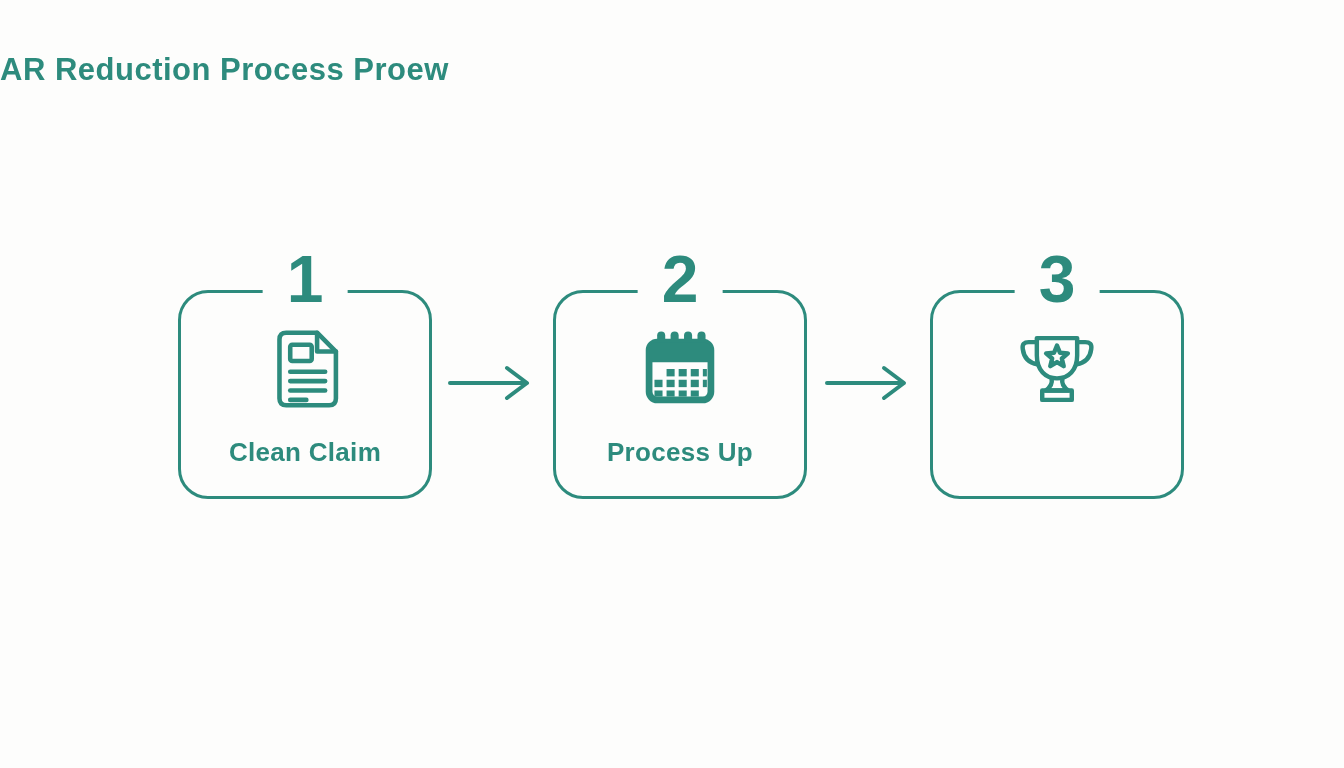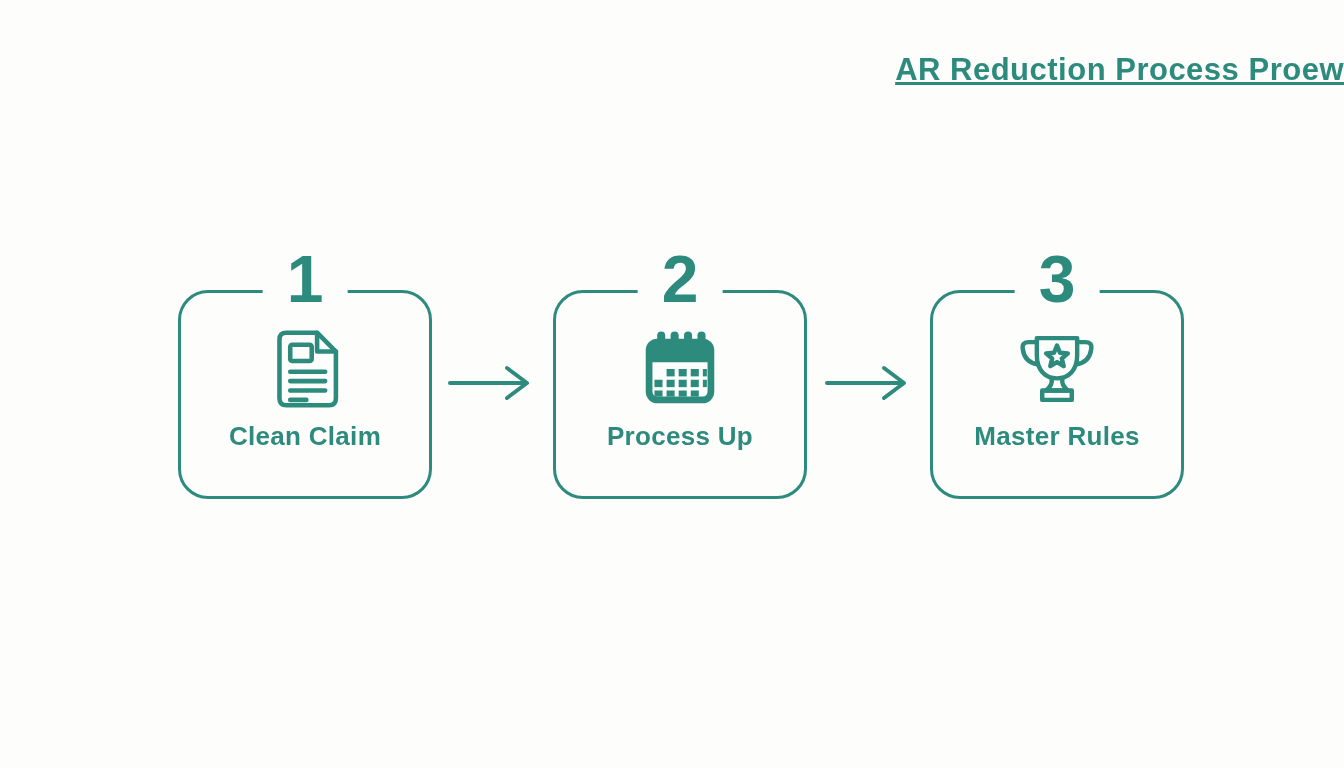--- a/index.html
+++ b/index.html
@@ -17,26 +17,25 @@
     position: relative;
     width: 1344px;
     height: 768px;
     background: var(--bg);
   }
   .diagram-title {
     position: absolute;
     top: 52px;
     left: 0;
     width: 100%;
-    text-align: right;
+    text-align: left;
     font-size: 31px;
     font-weight: 700;
     letter-spacing: 0.5px;
     color: var(--accent);
-    text-decoration: underline;
   }
   .step-card {
     position: absolute;
     top: 290px;
     width: 254px;
     height: 209px;
     border: 3px solid var(--accent);
     border-radius: 30px;
     background: transparent;
     display: flex;
@@ -63,21 +62,21 @@
     margin-top: 32px;
     width: 86px;
     height: 88px;
     display: flex;
     align-items: center;
     justify-content: center;
     color: var(--accent);
   }
   .step-icon svg { width: 100%; height: 100%; }
   .step-label {
-    margin-top: 8px;
+    margin-top: 24px;
     font-size: 26px;
     font-weight: 700;
     color: var(--accent);
     letter-spacing: 0.3px;
     white-space: nowrap;
   }
   .connector {
     position: absolute;
     top: 363px;
     width: 90px;
@@ -170,16 +169,15 @@
 
         <path d="M47 12 h6 c3.5 0 5 1.5 4.5 5 c-0.8 6.5 -5 10.5 -11 11.5"></path>
 
         <path d="M28 39 q1 5.5 -4.5 9 h17 q-5.5 -3.5 -4.5 -9"></path>
 
         <rect x="21" y="48" width="22" height="7"></rect>
 
         <path d="M32 14.5 L34.2 19.9 L40.1 20.4 L35.6 24.2 L37 29.9 L32 26.8 L27 29.9 L28.4 24.2 L23.9 20.4 L29.8 19.9 Z"></path>
       </svg>
     </div>
-    <div class="step-label">Master Rules</div>
   </div>
 
 </div>
 
 </body></html>

